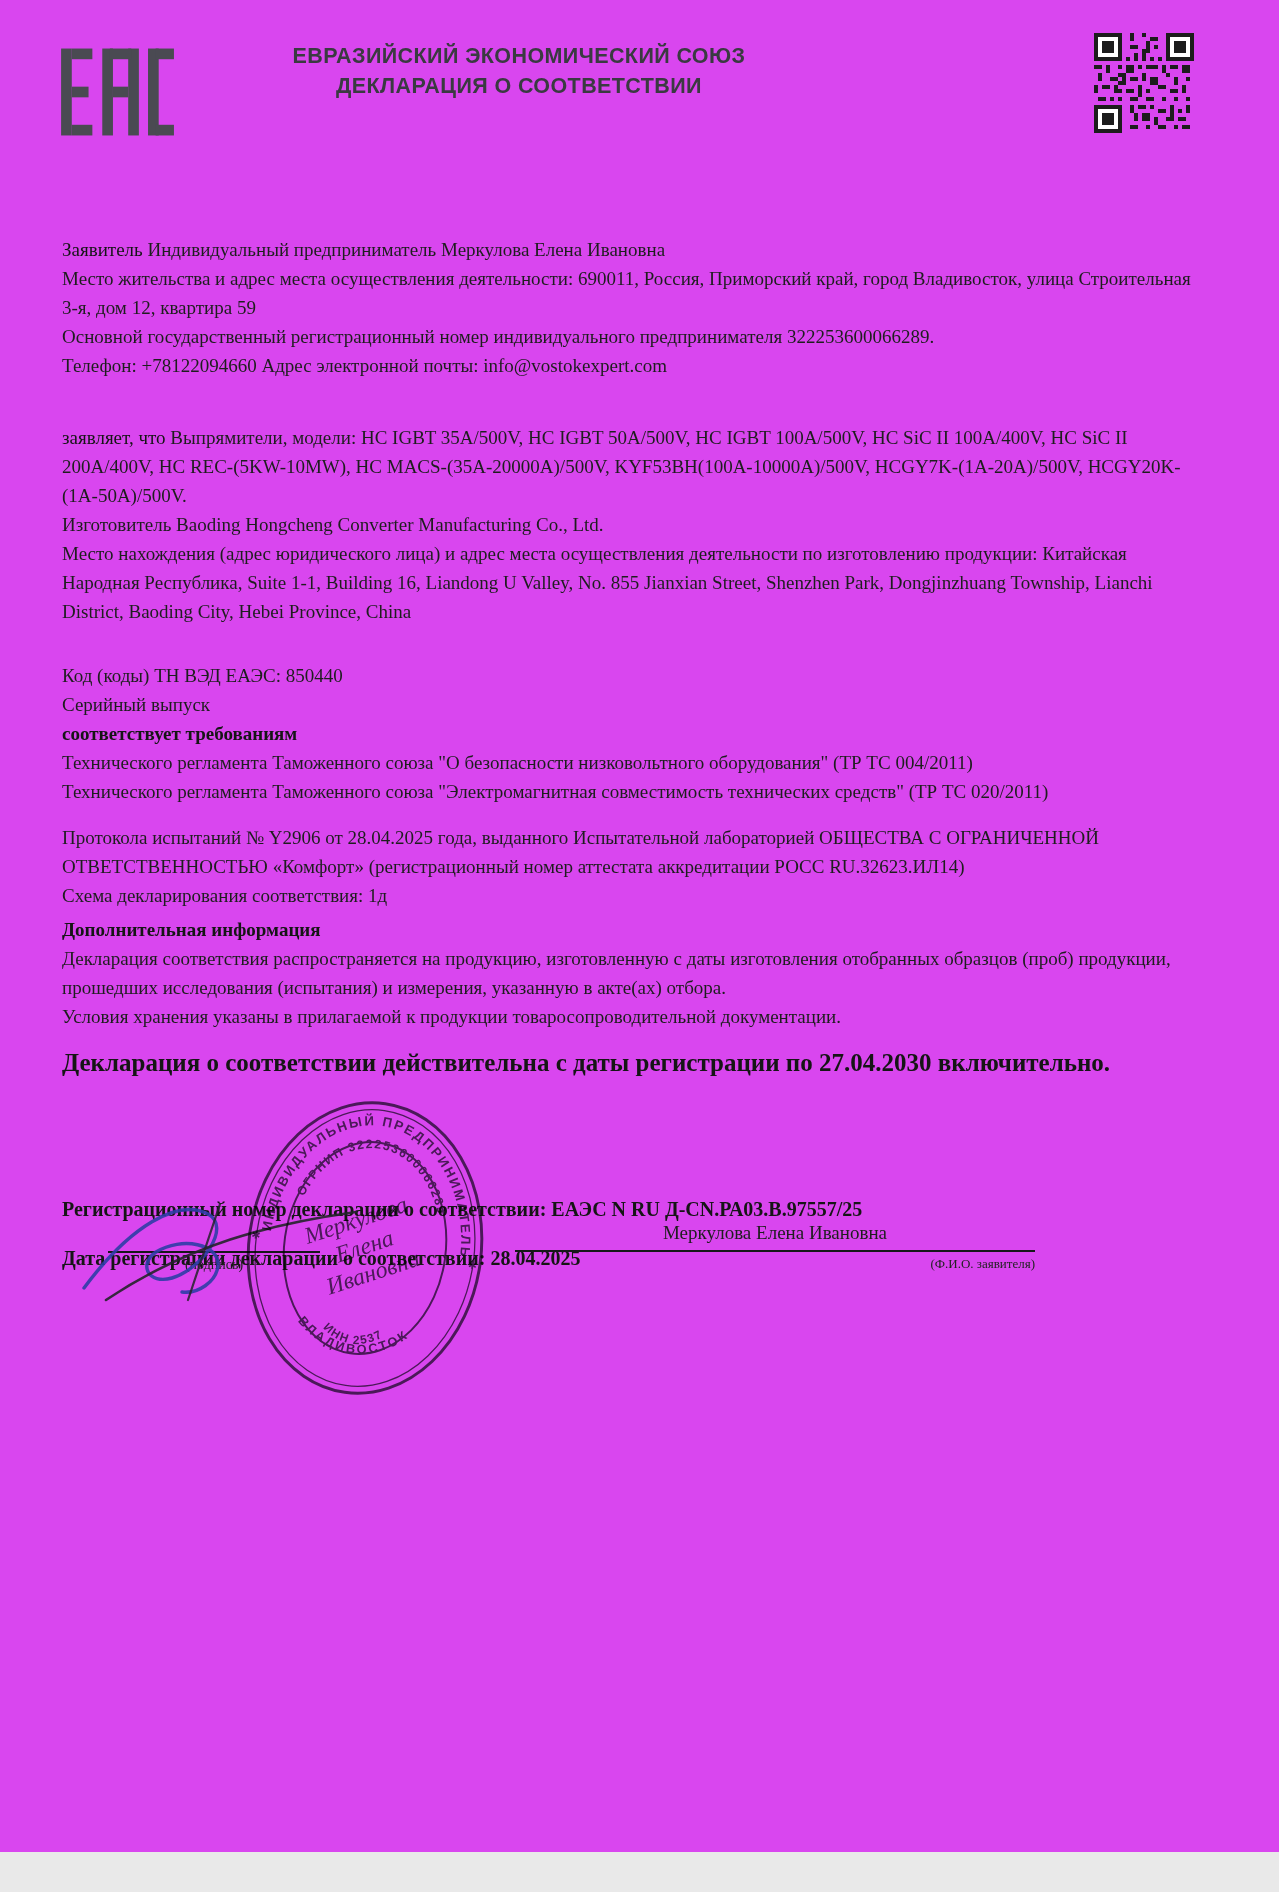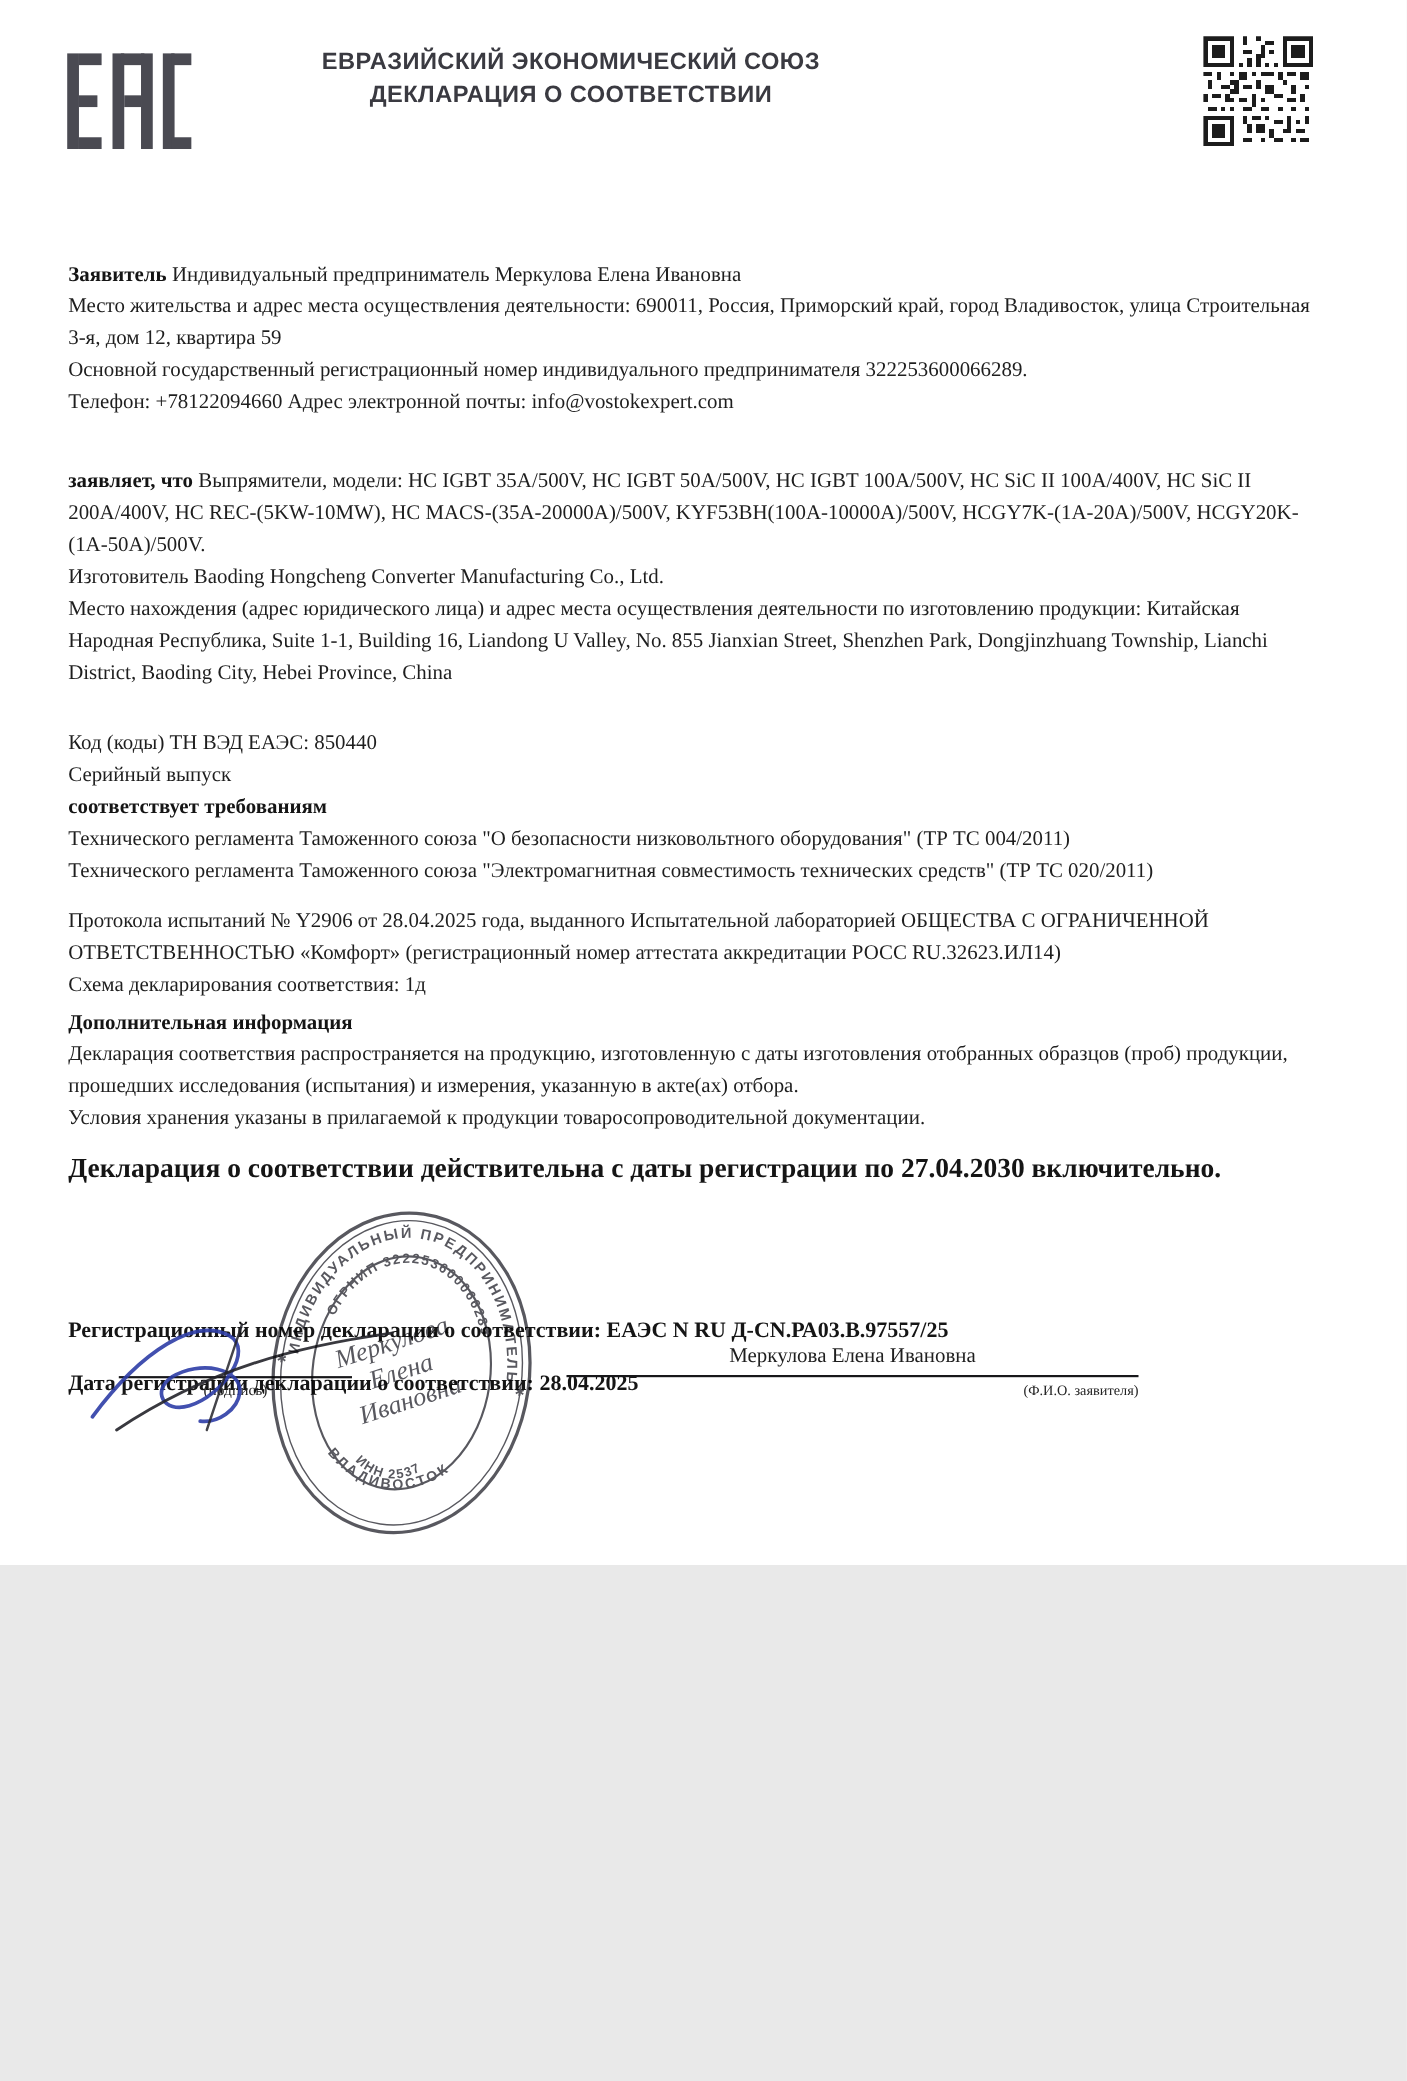--- a/index.html
+++ b/index.html
@@ -1,20 +1,20 @@
 <!DOCTYPE html>
 <html><head>
 <meta charset="utf-8">
 <style>
   html,body{margin:0;padding:0;background:#e9e9e9;}
   .page{
     position:relative;
-    width:1279px;height:1423px;
+    width:1279px;height:1852px;
     margin:0 auto;
-    background:#ffffff;
+    background:#d946ef;
     font-family:"Liberation Serif", serif;
     color:#1e1e1e;
     overflow:hidden;
   }
   
   .header{
     display:flex;align-items:flex-start;
     padding:33px 85px 0 55px;
     height:118px;
   }
@@ -25,21 +25,21 @@
     font-family:"Liberation Sans", sans-serif;
     font-weight:bold;font-size:21.5px;line-height:30px;
     color:#3a3a41;letter-spacing:.4px;
     padding-top:8px;
   }
   .qr{width:100px;height:100px;margin-left:auto;flex:0 0 auto;}
   
   .bodycol{margin:0 74px 0 62px;}
   .para{font-size:19px;line-height:29px;}
   .para .ln{display:block;}
-  b.lbl{font-weight:bold;color:#151515;margin-top:12px;}
+  b.lbl{font-weight:normal;color:#151515;margin-top:12px;}
   .boldline{font-weight:bold;color:#151515;}
   #p1{margin-top:84px;}
   #p2{margin-top:43px;}
   #p3{margin-top:35px;}
   #p4{margin-top:17px;}
   #p5{margin-top:5px;}
   #validity{margin-top:17px;font-size:25px;line-height:29px;}
   .sig-spacer{height:85px;}
   #regnum{margin-top:8px;font-size:20px;line-height:29px;}
   #regdate{margin-top:14px;font-size:20px;line-height:29px;}

